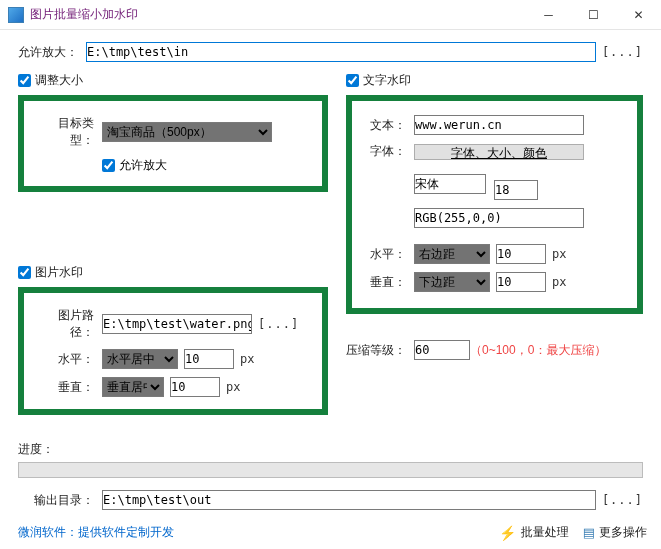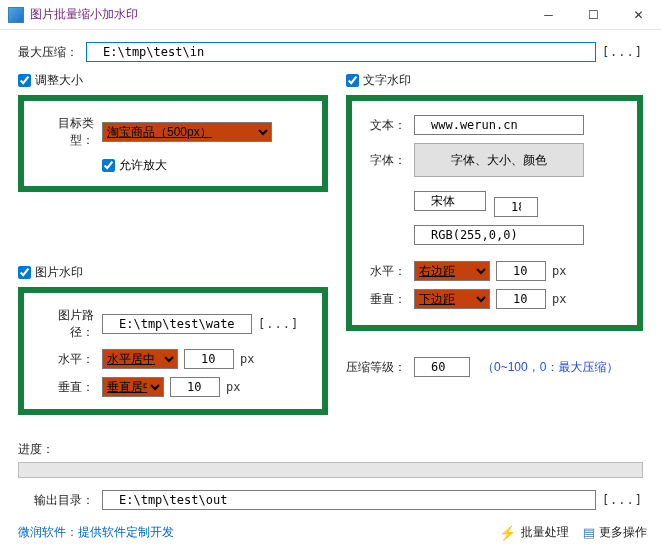--- a/index.html
+++ b/index.html
@@ -27,21 +27,21 @@
 }
 .titlebar-title { flex: 1; color: #701a75; }
 .titlebar-buttons { display: flex; }
 .titlebar-btn { width: 45px; height: 30px; display: flex; align-items: center; justify-content: center; color: #333; cursor: default;}
 .content { padding: 12px 18px 8px 18px; }
 .row { display: flex; align-items: center; margin-bottom: 10px; }
 .label { color: #222; margin-right: 8px; white-space: nowrap; }
 .text-input {
   border: 1px solid #7a7a7a;
   height: 20px;
-  padding: 0 16px;
+  padding: 0 0;
   font-family: "NSimSun", "SimSun", monospace;
   font-size: 12px;
 }
 .text-input.blue-border { border: 1px solid #0078d7; }
 .browse-btn {
   margin-left: 6px;
   font-family: "NSimSun", monospace;
   color: #333;
   cursor: default;
   letter-spacing: 1px;
@@ -58,31 +58,31 @@
   position: relative;
 }
 .field-row { display: flex; align-items: center; margin-bottom: 8px; }
 .field-row:last-child { margin-bottom: 0; }
 .field-label { width: 58px; text-align: right; margin-right: 8px; color: #222;}
 select {
   border: 1px solid #7a7a7a;
   height: 20px;
   font-size: 12px;
   font-family: inherit;
-  background: #c2410c;
-  text-decoration: underline;
+  background: #737373;
 }
 .btn {
-  height: 34px;
+  height: 16px;
   background: #e1e1e1;
   border: 1px solid #adadad;
   font-size: 12px;
   font-family: inherit;
   padding: 0 8px;
   cursor: default;
+  text-decoration: underline;
 }
 .small-in { width: 50px; }
 .unit { margin-left: 6px; font-family: "NSimSun", monospace; color: #333;}
 .progress-row { margin-top: 14px; }
 .progress-label { color: #222; margin-bottom: 4px; display: block;}
 .progress-bar {
   height: 16px;
   border: 1px solid #bcbcbc;
   background: #e6e6e6;
 }
@@ -112,21 +112,21 @@
   <div class="titlebar-buttons">
     <div class="titlebar-btn">─</div>
     <div class="titlebar-btn">☐</div>
     <div class="titlebar-btn close">✕</div>
   </div>
 </div>
 
 <div class="content">
 
   <div class="row">
-    <span class="label">最大压缩：</span>
+    <span class="label">允许放大：</span>
     <input class="text-input blue-border mono" style="flex: 1 1 0%;" value="E:\tmp\test\in">
     <span class="browse-btn">[...]</span>
   </div>
 
   <div class="columns">
     <div class="col-left">
 
       <label class="checkbox-hdr">
         <input type="checkbox" checked="" style="">
         <span>调整大小</span>
@@ -209,21 +209,21 @@
           <span class="field-label" style="width:42px">垂直：</span>
           <select style="width:76px"><option>下边距</option></select>
           <input class="text-input small-in mono" style="margin-left: 6px;" value="10">
           <span class="unit">px</span>
         </div>
       </div>
 
       <div class="field-row" style="margin-top:26px">
         <span class="label">压缩等级：</span>
         <input class="text-input mono" style="width: 56px;" value="60">
-        <span style="margin-left:12px;color:#1d4ed8">（0~100，0：最大压缩）</span>
+        <span style="color:#ef4444">（0~100，0：最大压缩）</span>
       </div>
     </div>
   </div>
 
   <div class="progress-row">
     <span class="progress-label">进度：</span>
     <div class="progress-bar"></div>
   </div>
 
   <div class="output-row">

